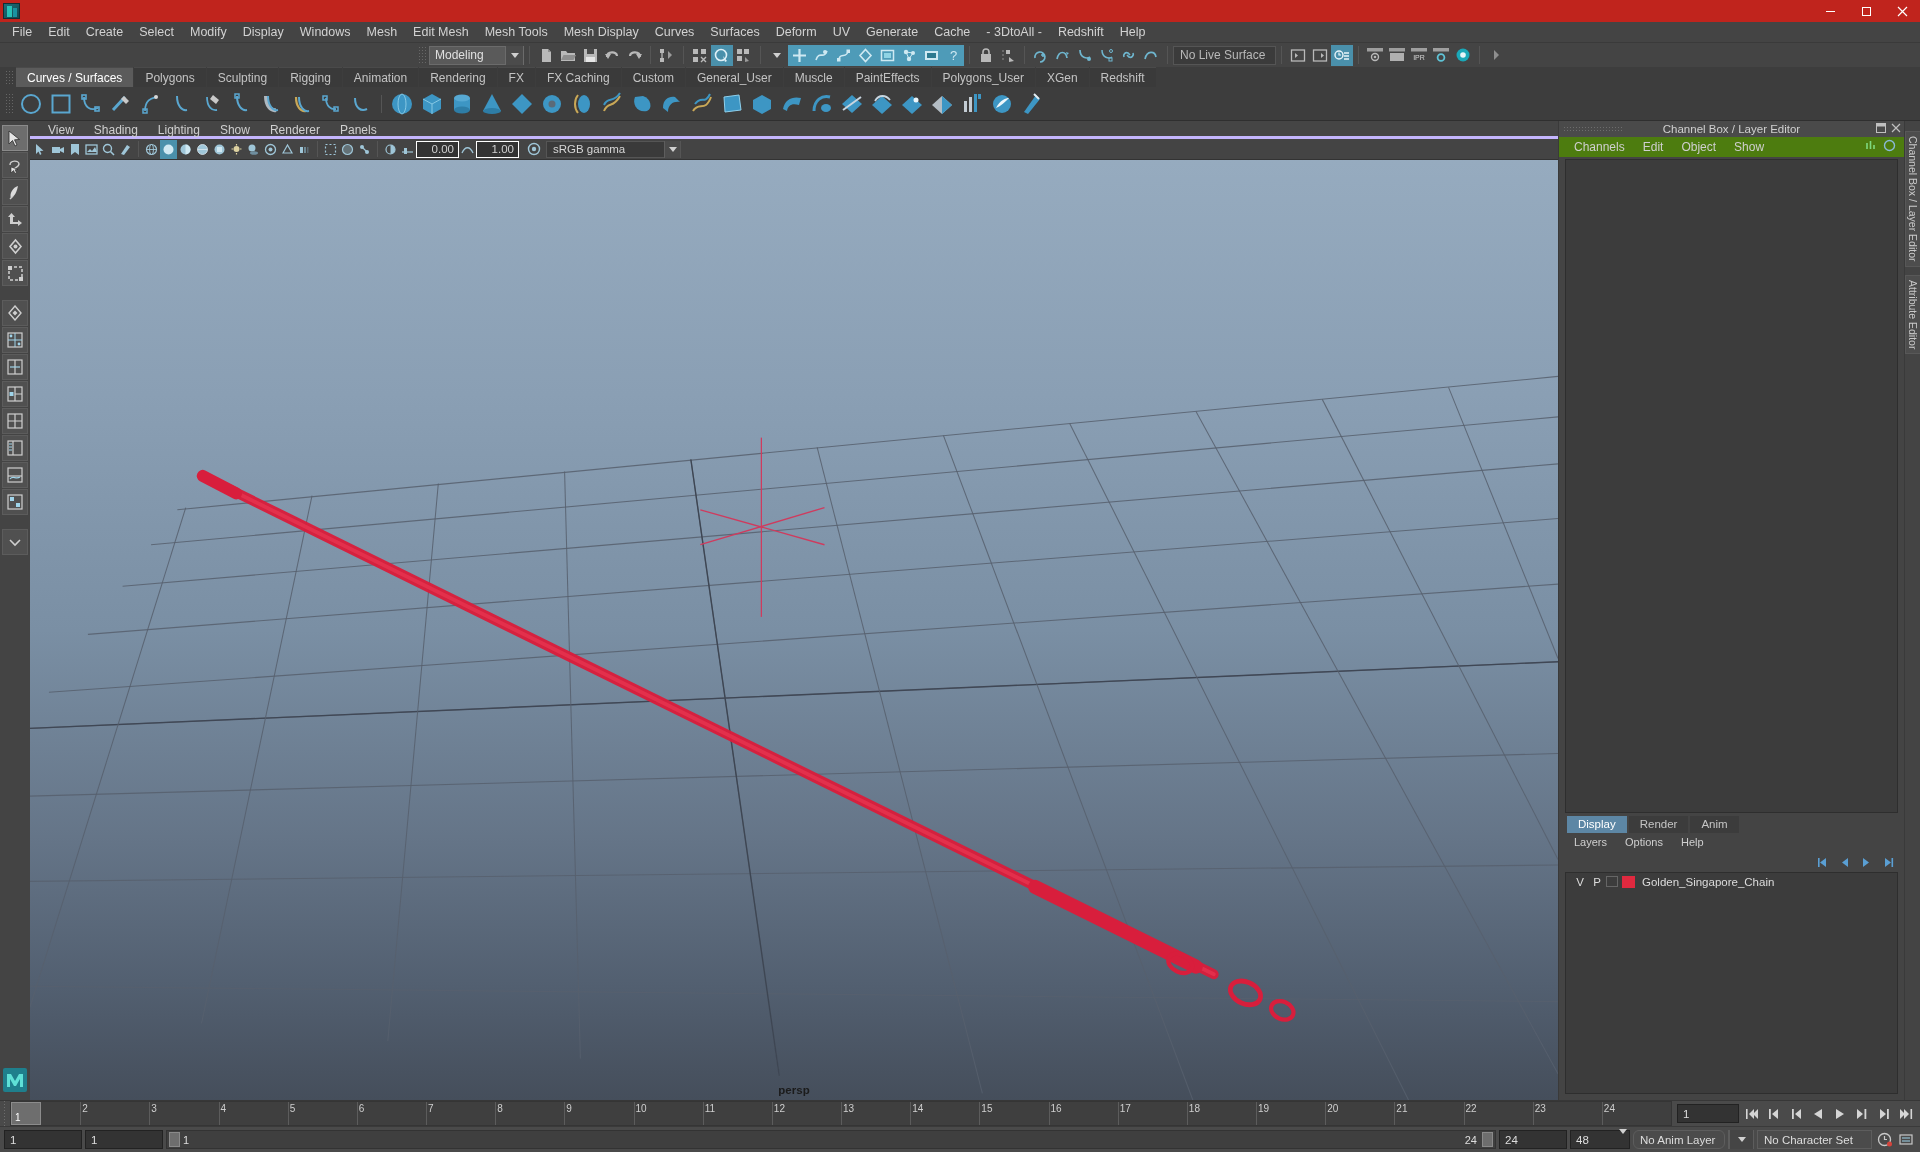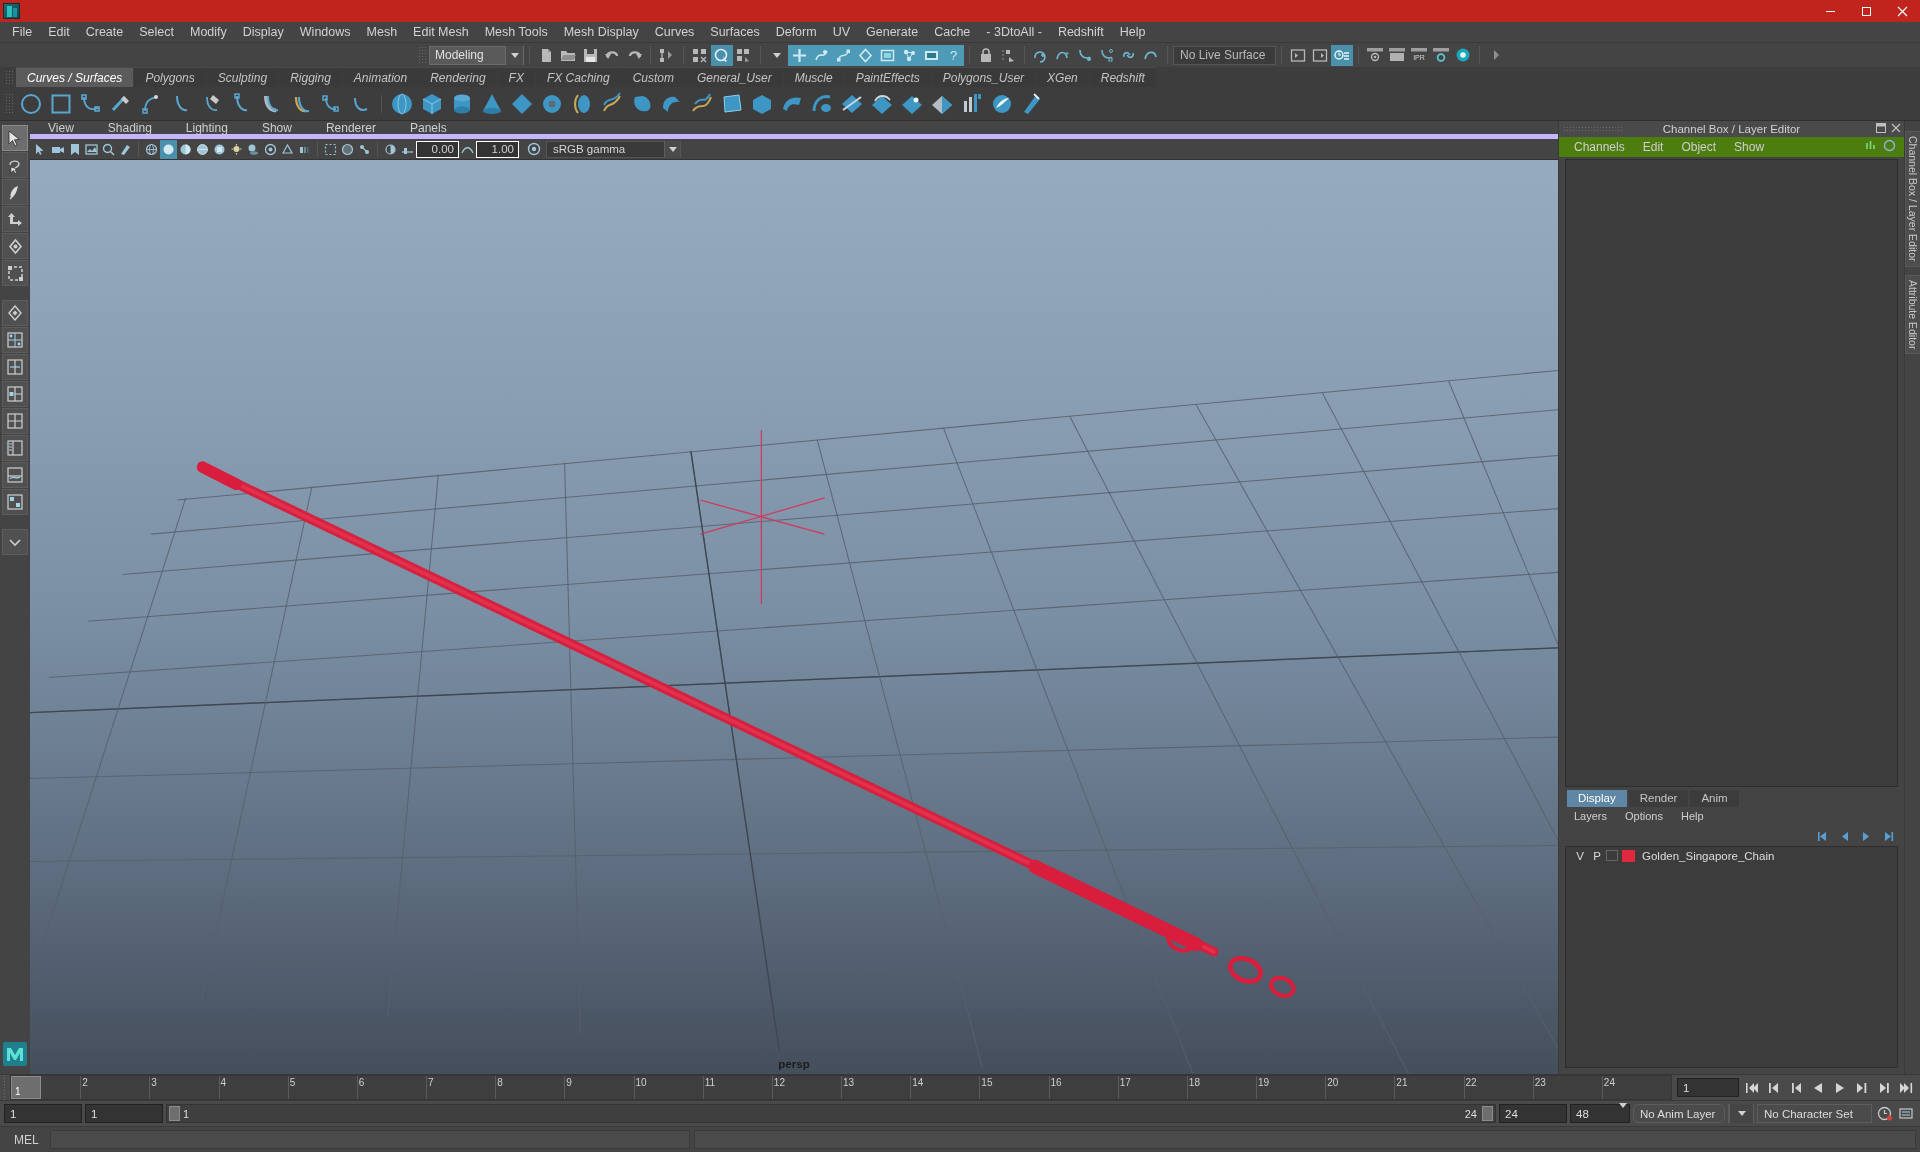--- a/index.html
+++ b/index.html
@@ -81,21 +81,21 @@
 
   .livebox {
     height:19px; width:103px; background:#3b3b3b; border:1px solid #555;
     font-size:12px; color:#b9b9b9; display:flex; align-items:center; padding-left:6px;
     flex:0 0 103px;
   }
 
   
   .shelftabs {
     height:20px; background:#3d3d3d; display:flex; align-items:center;
-    flex:0 0 20px; padding-left:2px;font-style:italic;
+    flex:0 0 20px; padding-left:2px;
   }
   .shelftabs .grip { height:14px; }
   .shelf-tab {
     height:20px; line-height:20px; padding:0 11px; font-size:12px; color:#c3c3c3;
     background:#3a3a3a; margin-right:1px; border-top:1px solid #4a4a4a;
     white-space:nowrap;
   }
   .shelf-tab.active { background:#5b5b5b; color:#ffffff; }
 
   
@@ -121,22 +121,22 @@
   }
   .tool.sel { background:#6d6d6d; border-color:#8a8a8a; }
   .tool.spacer { background:none; border:none; height:12px; }
   .tool svg { display:block; }
   .maya-logo { width:28px;height:28px;margin-top:auto;margin-bottom:6px; }
 
   
   .viewcol { flex:1 1 auto; display:flex; flex-direction:column; min-width:0; background:#444; }
 
   .panelmenu {
-    height:18px; background:#454545; display:flex; align-items:center;
-    flex:0 0 18px; padding-left:8px; border-bottom:5px solid #c4b5fd;gap:14px;
+    height:18px; background:#454545; display:flex; 
+    flex:0 0 18px; padding-left:8px; border-bottom:3px solid #c4b5fd;
   }
   .panelmenu .pm {
     padding:0 10px; font-size:12px; color:#cfcfcf; height:18px; line-height:18px;
   }
 
   .viewtools {
     height:21px; background:#444444; display:flex; align-items:center;
     flex:0 0 21px; padding-left:2px; border-bottom:1px solid #333;
   }
   .vicon { width:17px;height:19px;flex:0 0 17px;display:flex;align-items:center;justify-content:center;}
@@ -1370,21 +1370,16 @@
           </svg>
         </div>
       <div class="pbtn">
           <svg width="17" height="15" viewBox="0 0 17 15">
             <rect x="2" y="3" width="12" height="9" fill="none" stroke="#c8c8c8" stroke-width="1.2"></rect>
             <path d="M4 6 h8 M4 9 h8" stroke="#9fd4ea" stroke-width="1.2"></path>
           </svg>
         </div>
     </div>
 
-    <div class="cmdrow">
-      <div class="mel-lbl">MEL</div>
-      <div class="cmd-input"></div>
-      <div class="cmd-out"></div>
-    </div>
 
   </div>
 
 </div>
 
 </body></html>

